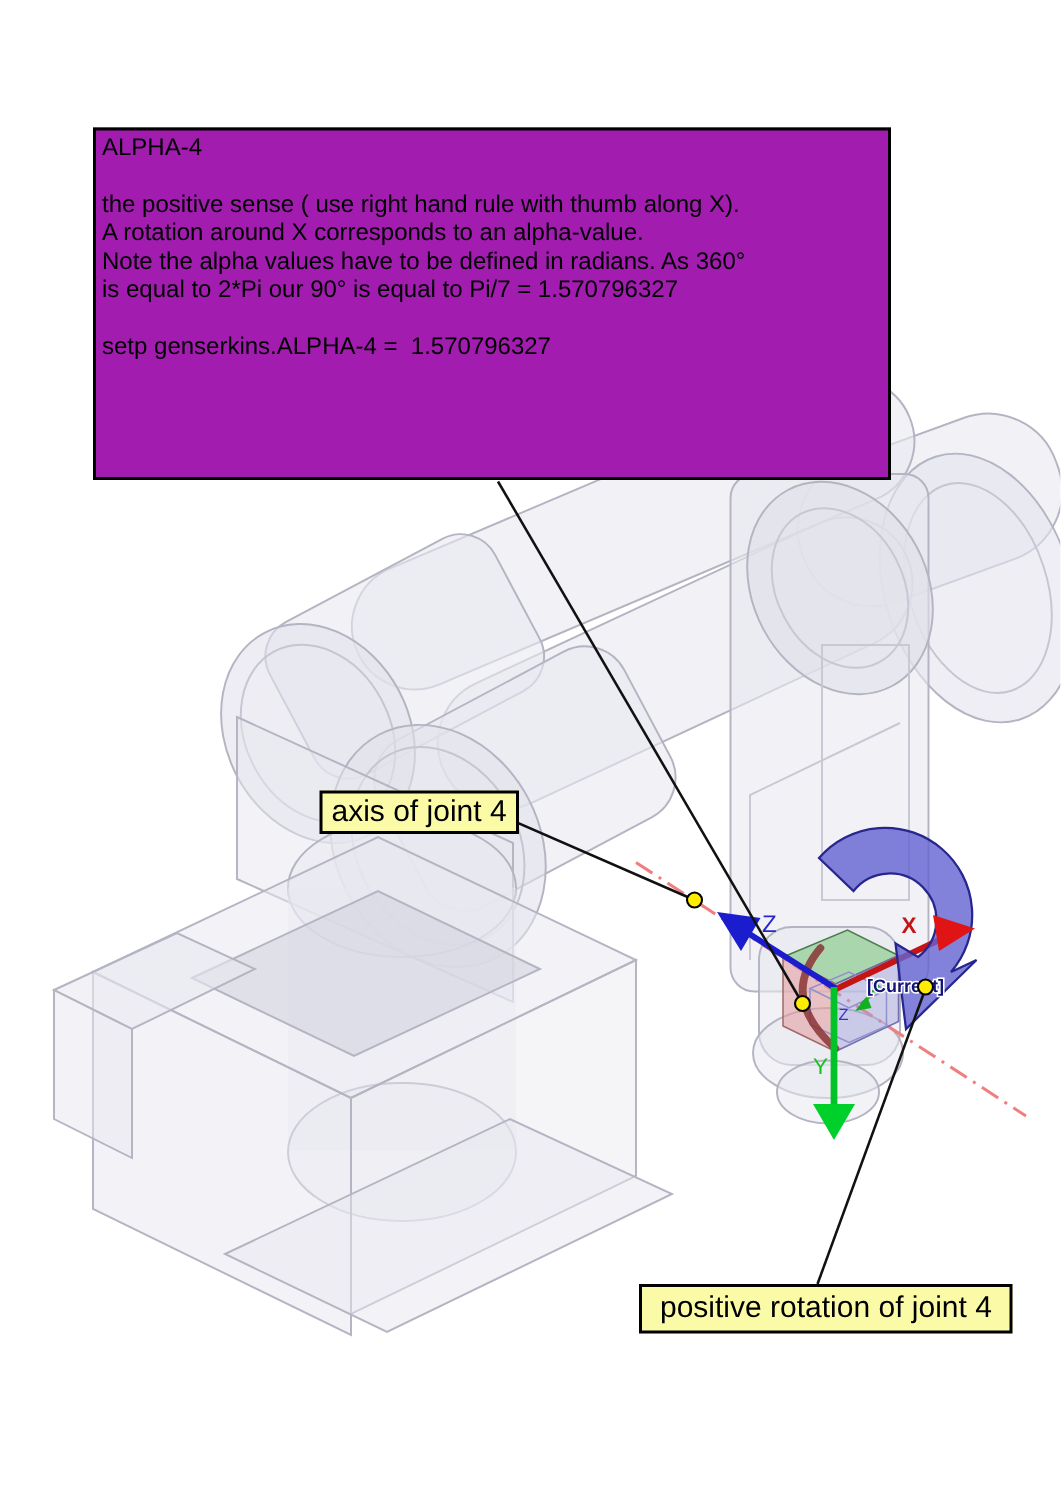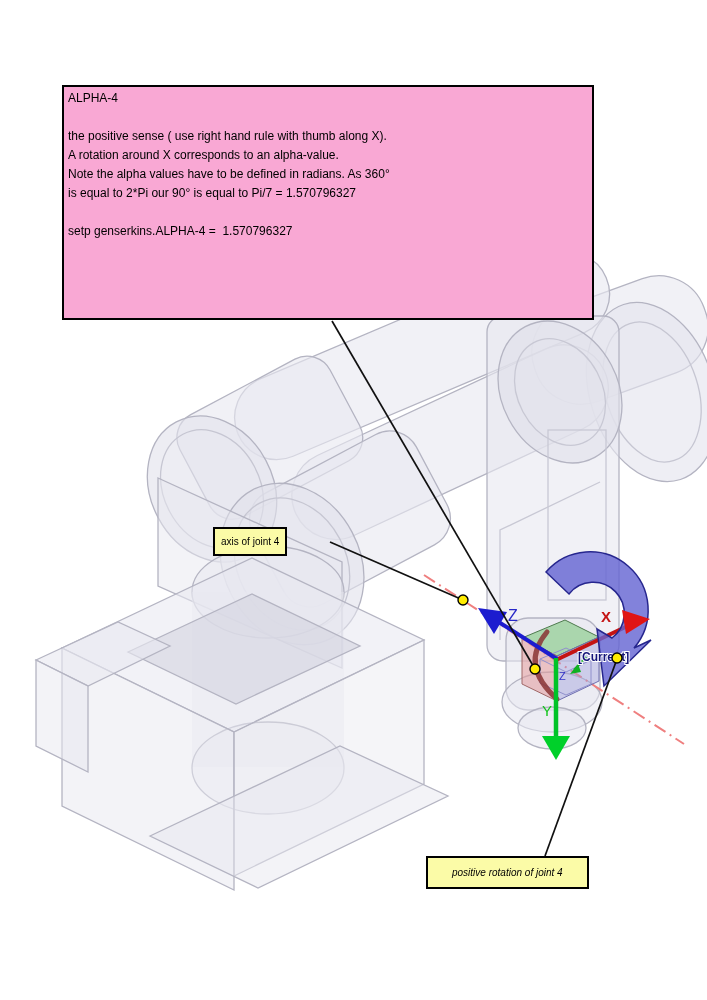--- a/index.html
+++ b/index.html
@@ -1,26 +1,26 @@
 <!DOCTYPE html>
 <html><head>
 <meta charset="utf-8">
 <style>
   html,body{margin:0;padding:0;background:#fff;}
   .stage{position:relative;width:707px;height:1000px;background:#ffffff;overflow:hidden;
          font-family:"Liberation Sans", sans-serif;}
   .stage svg{position:absolute;left:0;top:0;}
   .note-box{position:absolute;left:62px;top:85px;width:520px;height:227px;
-            background:#f9a8d4;border:2px solid #000;padding:2px 4px;
-            font-size:12px;line-height:19px;color:#000;}
+            background:#a21caf;border:2px solid #000;padding:2px 4px;
+            font-size:16px;line-height:19px;color:#000;}
   .nline{white-space:pre;height:19px;overflow:visible;}
   .callout{position:absolute;background:#fbfba7;border:2px solid #000;color:#000;
-           font-size:10px;line-height:21px;white-space:pre;}
+           font-size:20px;line-height:21px;white-space:pre;}
   #axis-callout{left:213px;top:527px;padding:2px 6px;}
-  #rotation-callout{left:426px;top:856px;padding:4px 24px;font-style:italic;}
+  #rotation-callout{left:426px;top:856px;padding:4px 12px;}
 </style>
 </head>
 <body>
 
 <div class="stage">
 
 <svg width="707" height="1000" viewBox="0 0 707 1000">
 
   <g fill="#e8e8f0" fill-opacity="0.62" stroke="#b4b4c2" stroke-width="1.3">
 

